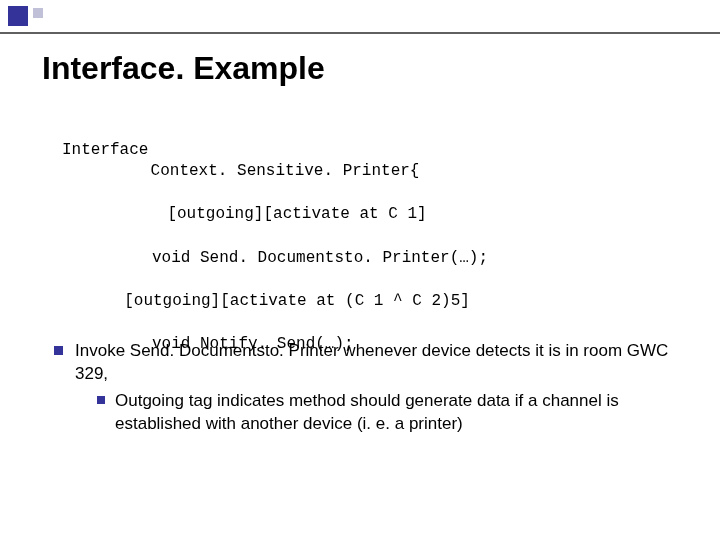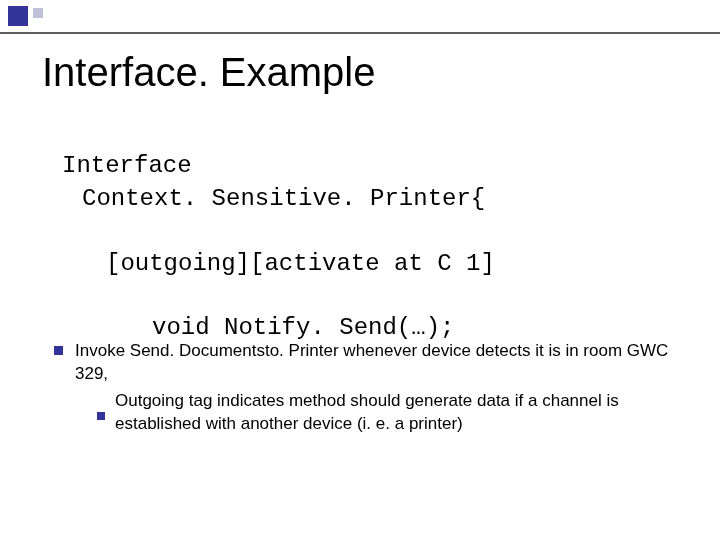--- a/index.html
+++ b/index.html
@@ -42,34 +42,34 @@
     left: 0;
     right: 0;
     top: 32px;
     height: 2px;
     background: #606060;
   }
   .title {
     position: absolute;
     left: 42px;
     top: 50px;
-    font-size: 40px;
-    font-weight: 400;
+    font-size: 32px;
+    font-weight: 700;
     letter-spacing: 0;
   }
   .code-block {
     position: absolute;
     left: 62px;
     top: 118px;
     font-family: "Courier New", Courier, monospace;
-    font-size: 24px;
+    font-size: 16px;
     line-height: 1.35;
     white-space: pre;
   }
-  .code-block .in1 { padding-left: 20px; display: block; }
+  .code-block .in1 { padding-left: 20px; display: block; text-align: center; }
   .code-block .in2 { padding-left: 44px; display: block; text-align: center; }
   .code-block .in3 { padding-left: 90px; display: block; }
   .bullets {
     position: absolute;
     left: 54px;
     right: 40px;
     top: 340px;
     font-size: 17px;
     line-height: 1.35;
   }
@@ -81,21 +81,21 @@
   .b1 .sq {
     flex: 0 0 auto;
     width: 9px;
     height: 9px;
     background: #333399;
     margin: 6px 12px 0 0;
   }
   .b1 .txt { flex: 1 1 auto; }
   .b2 {
     display: flex;
-    align-items: center;
+    align-items: flex-start;
     margin: 4px 0 4px 22px;
   }
   .b2 .sq {
     flex: 0 0 auto;
     width: 8px;
     height: 8px;
     border: 1px solid #333399;
     box-sizing: border-box;
     margin: 6px 10px 0 0;
   }
@@ -111,20 +111,22 @@
     <div class="accent-block small"></div>
   </div>
   <div class="rule"></div>
 
   <div class="title">Interface. Example</div>
 
   <div class="code-block">
 <span>Interface</span>
 <span class="in1">Context. Sensitive. Printer{</span>
 <span class="in2">[outgoing][activate at C 1]</span>
+<span class="in3">void Send. Documentsto. Printer(…);</span>
+<span class="in2">[outgoing][activate at (C 1 ^ C 2)5]</span>
 <span class="in3">void Notify. Send(…);</span></div>
 
   <div class="bullets">
     <div class="b1">
       <div class="sq"></div>
       <div class="txt">
         <span>Invoke Send. Documentsto. Printer whenever device detects it is in room GWC 329,</span>
         <div class="b2">
           <div class="sq"></div>
           <div class="txt">Outgoing tag indicates method should generate data if a channel is established with another device (i. e. a printer)</div>

